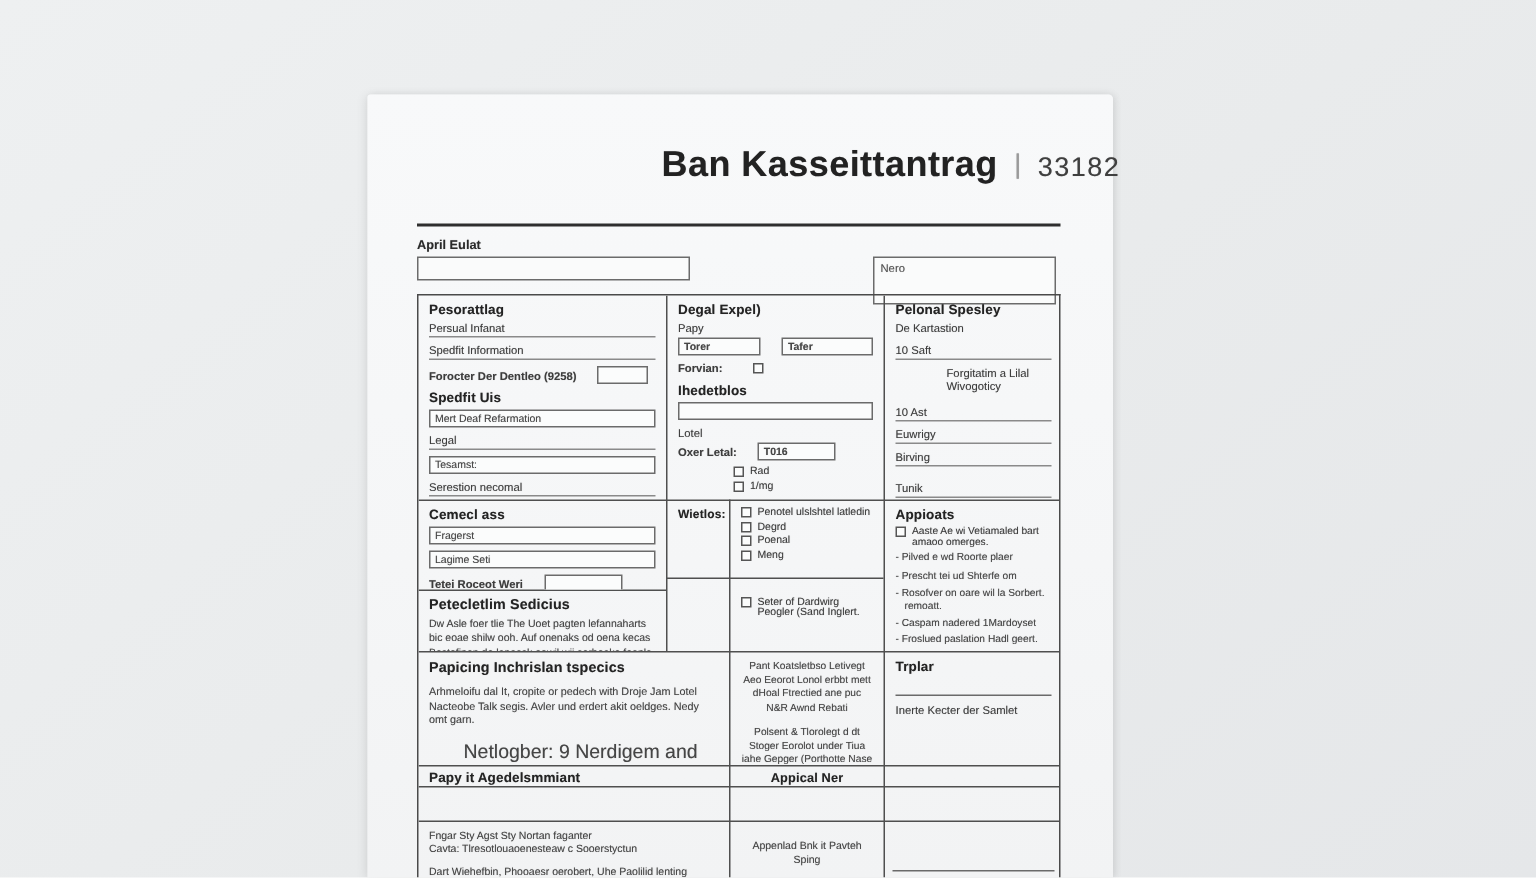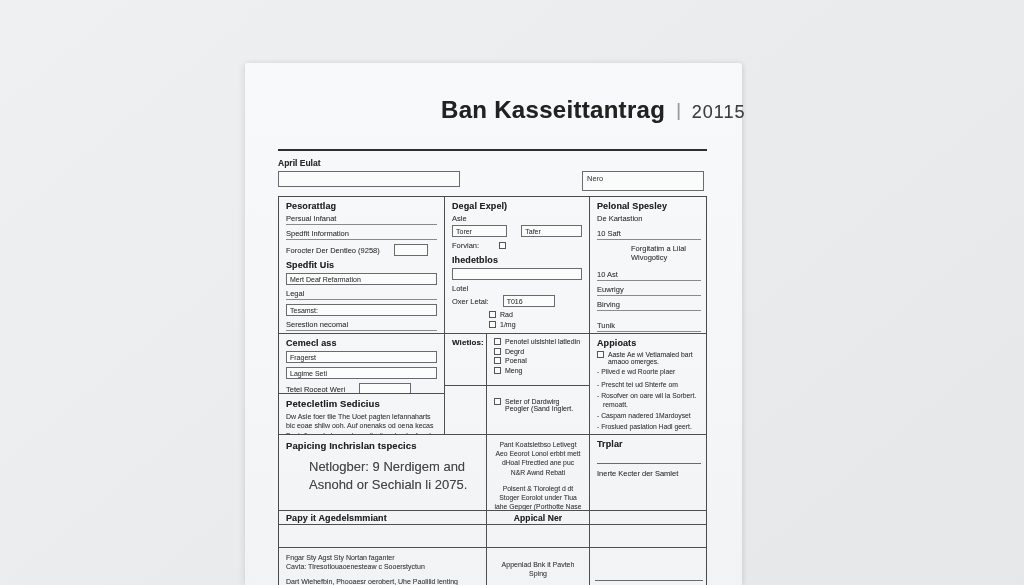--- a/index.html
+++ b/index.html
@@ -16,51 +16,51 @@
     border-radius:2px 3px 0 0;
   }
   .title-row { position:absolute; left:196px; top:33px; display:flex; align-items:baseline; gap:11px; white-space:nowrap; }
   .title { font-family:Liberation Sans, sans-serif; font-weight:bold; font-size:24px; letter-spacing:0.3px; color:#222; }
   .title-sep { color:#9a9a9a; font-size:18px; font-weight:300; position:relative; top:-2px; }
   .title-num { font-size:18px; color:#3f3f3f; letter-spacing:1px; }
   .rule { position:absolute; left:33px; top:86px; width:429px; height:2px; background:#2e2e2e; }
   .april-label { position:absolute; left:33px; top:95px; font-size:8.5px; font-weight:bold; color:#2a2a2a; }
   .inputbox { border:1px solid #6b6b6b; background:#fafbfb; font-size:7.5px; color:#555; padding:2px 4px; }
   .input-april { position:absolute; left:33px; top:108px; width:182px; height:16px; }
-  .input-nero  { position:absolute; left:337px; top:108px; width:122px; height:20px; }
+  .input-nero  { position:absolute; left:337px; top:108px; width:122px; height:32px; }
 
   .formtable { position:absolute; left:33px; top:133px; width:429px; height:389px;
     border:1.2px solid #4a4a4a; border-bottom:none; overflow:hidden; }
   .gl { position:absolute; background:#4f4f4f; }
   .cell { position:absolute; padding:4px 7px; overflow:hidden; }
 
   .hcell { font-weight:bold; font-size:9px; color:#232323; margin-bottom:3px; letter-spacing:0.1px; }
   .lbl { font-size:7.5px; color:#3d3d3d; margin-bottom:2px; }
   .ufield { font-size:7.5px; color:#3d3d3d; border-bottom:1px solid #8a8a8a; padding-bottom:1px; margin-bottom:4px; }
   .boxfield { border:1px solid #6b6b6b; background:#fbfcfc; font-size:7px; color:#454545; padding:1.5px 3px; min-height:12px; margin-bottom:4px; }
-  .inline { display:flex; align-items:center; gap:14px; }
+  .inline { display:flex; align-items:center; gap:14px;font-weight:bold; }
   .cb { display:inline-block; width:7px; height:7px; border:1px solid #555; background:#fbfcfc; flex:none; }
   .cbrow { display:flex; align-items:flex-start; gap:4px; font-size:7px; color:#3d3d3d; margin-bottom:2.5px; }
   .para { font-size:7px; line-height:1.35; color:#454545; }
   .bullet { font-size:6.8px; line-height:1.3; color:#454545; margin-bottom:2px; padding-left:6px; text-indent:-6px; }
   .smallbox { border:1px solid #6b6b6b; background:#fbfcfc; height:12px; flex:none; }
   .centercell { text-align:center; }
   .sigline { position:absolute; left:5px; right:5px; bottom:5px; border-bottom:1px solid #6a6a6a; }
   .trplar-line { border-bottom:1px solid #6a6a6a; margin:14px 0 5px 0; }
   .form-text { text-shadow:0 0 0.5px rgba(70,70,70,0.45); }
 </style>
 </head>
 <body class="form-text">
 
 <div class="paper">
 
   <div class="title-row">
     <span class="title">Ban Kasseittantrag</span>
     <span class="title-sep">|</span>
-    <span class="title-num">20115</span>
+    <span class="title-num">33182</span>
   </div>
   <div class="rule"></div>
 
   <div class="april-label">April Eulat</div>
   <div class="inputbox input-april"></div>
   <div class="inputbox input-nero">Nero</div>
 
   <div class="formtable">
 
     <div class="gl" style="left:165px;top:0;width:1px;height:237px;"></div>
@@ -85,21 +85,21 @@
       <div class="hcell" style="margin-top:2px;">Spedfit Uis</div>
       <div class="boxfield">Mert Deaf Refarmation</div>
       <div class="ufield">Legal</div>
       <div class="boxfield">Tesamst:</div>
       <div class="ufield">Serestion necomal</div>
 
     </div>
 
     <div class="cell" style="left:166px;top:0;width:144px;height:136px;">
       <div class="hcell">Degal Expel)</div>
-      <div class="lbl">Asle</div>
+      <div class="lbl">Papy</div>
       <div class="inline" style="margin-bottom:4px;">
         <div class="boxfield" style="width:60px;margin:0;">Torer</div>
         <div class="boxfield" style="width:66px;margin:0;">Tafer</div>
       </div>
       <div class="inline" style="margin-bottom:5px;">
         <span class="lbl" style="margin:0;">Forvian:</span>
         <span class="cb" style="margin-left:6px;"></span>
       </div>
       <div class="hcell">Ihedetblos</div>
       <div class="boxfield"></div>
@@ -180,20 +180,21 @@
         </div>
       <div class="bullet">- <span>Pilved e wd Roorte plaer</span></div>
       <div class="bullet" style="margin-top:5px;">- <span>Prescht tei ud Shterfe om</span></div>
       <div class="bullet">- <span>Rosofver on oare wil la Sorbert. remoatt.</span></div>
       <div class="bullet">- <span>Caspam nadered 1Mardoyset</span></div>
       <div class="bullet">- <span>Froslued paslation Hadl geert.</span></div>
     </div>
 
     <div class="cell" style="left:0;top:238px;width:207px;height:75px;padding-top:5px;">
       <div class="hcell" style="font-size:9.5px;">Papicing Inchrislan tspecics</div>
+      <div class="para" style="margin-top:5px;font-size:7.2px;">Arhmeloifu dal It, cropite or pedech with Droje Jam Lotel Nacteobe Talk segis. Avler und erdert akit oeldges. Nedy omt garn.</div>
       <div class="para" style="margin-top:7px;font-size:13px;margin-left:23px;">Netlogber: 9 Nerdigem and Asnohd or Sechialn li 2075.</div>
     </div>
 
     <div class="cell centercell" style="left:208px;top:238px;width:102px;height:75px;padding-top:5px;">
       <div class="para" style="font-size:6.8px;">Pant Koatsletbso Letivegt Aeo Eeorot Lonol erbbt mett dHoal Ftrectied ane puc N&amp;R Awnd Rebati</div>
       <div class="para" style="font-size:6.8px;margin-top:7px;">Polsent &amp; Tlorolegt d dt Stoger Eorolot under Tiua iahe Gepger (Porthotte Nase festiva)</div>
     </div>
 
     <div class="cell" style="left:311px;top:238px;width:118px;height:75px;">
       <div class="hcell">Trplar</div>

